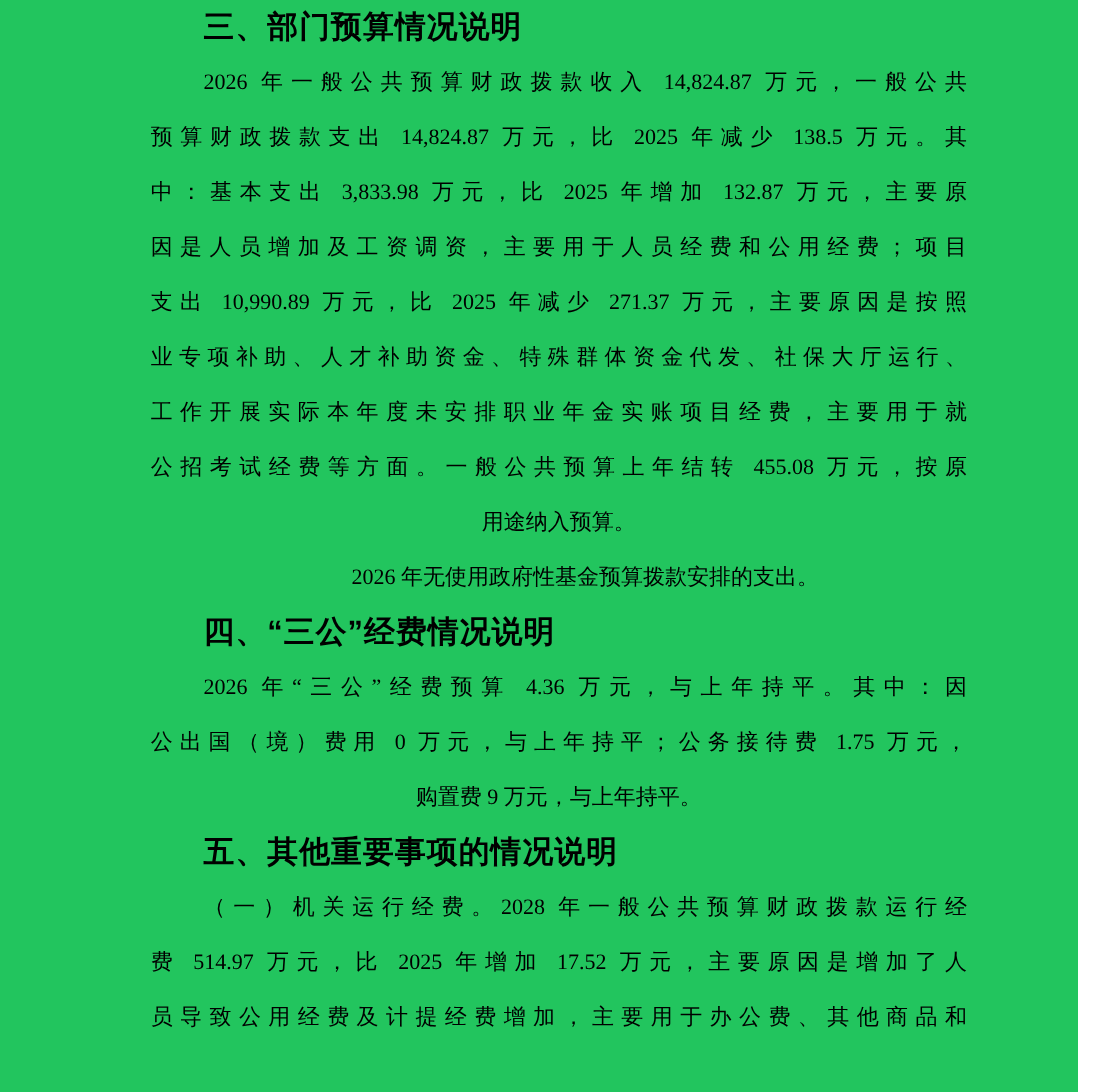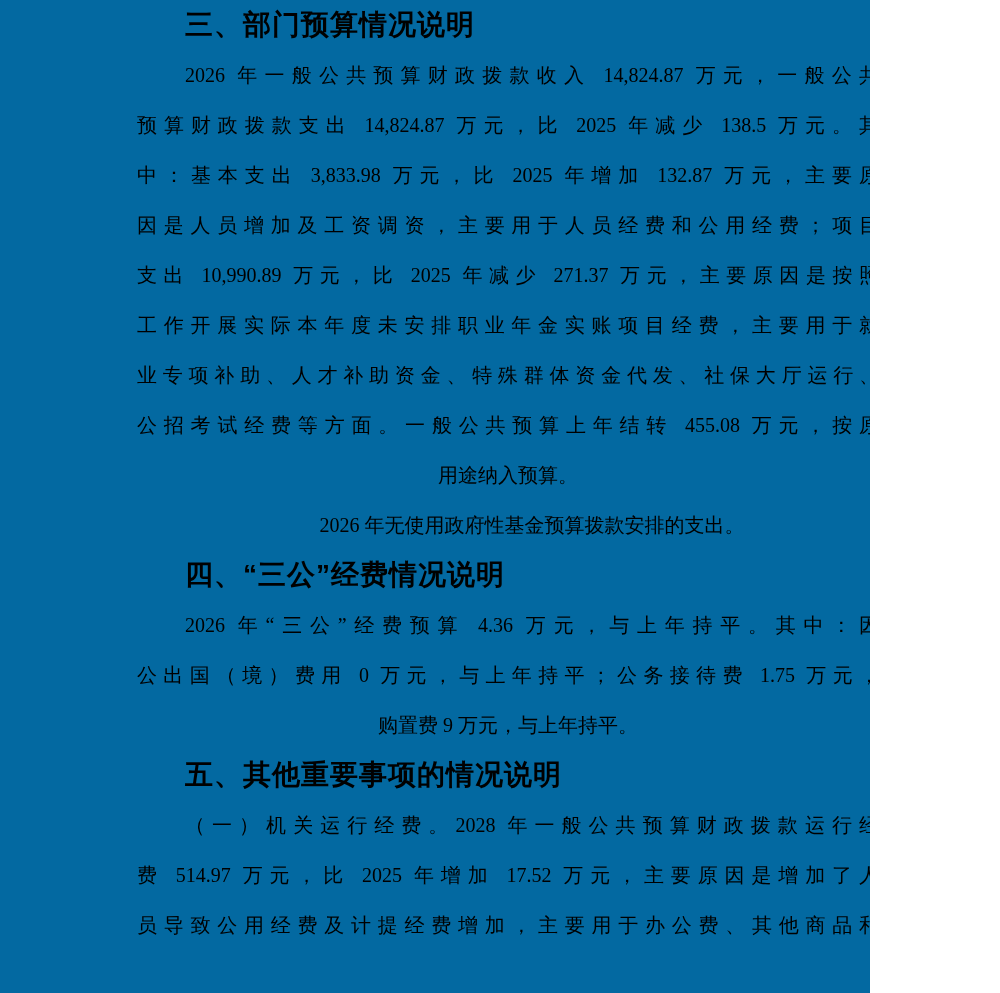--- a/index.html
+++ b/index.html
@@ -2,23 +2,23 @@
 <html><head>
 <meta charset="utf-8">
 <style>
   html, body {
     margin: 0;
     padding: 0;
     background: #ffffff;
   }
   .page {
     position: relative;
-    width: 870px;
+    width: 980px;
     height: 993px;
-    background: #0369a1;
+    background: #22c55e;
     overflow: hidden;
   }
   .doc {
     position: absolute;
     left: 137px;
     top: 0;
     width: 742px;
   }
   .line {
     box-sizing: border-box;
@@ -56,22 +56,22 @@
 <div class="page">
   <div class="doc">
 
     <div class="line heading indent">三、部门预算情况说明</div>
 
     <div class="line just indent">2026 年一般公共预算财政拨款收入 14,824.87 万元，一般公共</div>
     <div class="line just">预算财政拨款支出 14,824.87 万元，比 2025 年减少 138.5 万元。其</div>
     <div class="line just">中：基本支出 3,833.98 万元，比 2025 年增加 132.87 万元，主要原</div>
     <div class="line just">因是人员增加及工资调资，主要用于人员经费和公用经费；项目</div>
     <div class="line just">支出 10,990.89 万元，比 2025 年减少 271.37 万元，主要原因是按照</div>
+    <div class="line just">业专项补助、人才补助资金、特殊群体资金代发、社保大厅运行、</div>
     <div class="line just">工作开展实际本年度未安排职业年金实账项目经费，主要用于就</div>
-    <div class="line just">业专项补助、人才补助资金、特殊群体资金代发、社保大厅运行、</div>
     <div class="line just">公招考试经费等方面。一般公共预算上年结转 455.08 万元，按原</div>
     <div class="line left">用途纳入预算。</div>
 
     <div class="line left indent">2026 年无使用政府性基金预算拨款安排的支出。</div>
 
     <div class="line heading indent">四、“三公”经费情况说明</div>
 
     <div class="line just indent">2026 年“三公”经费预算 4.36 万元，与上年持平。其中：因</div>
     <div class="line just">公出国（境）费用 0 万元，与上年持平；公务接待费 1.75 万元，</div>
     <div class="line left">购置费 9 万元，与上年持平。</div>

